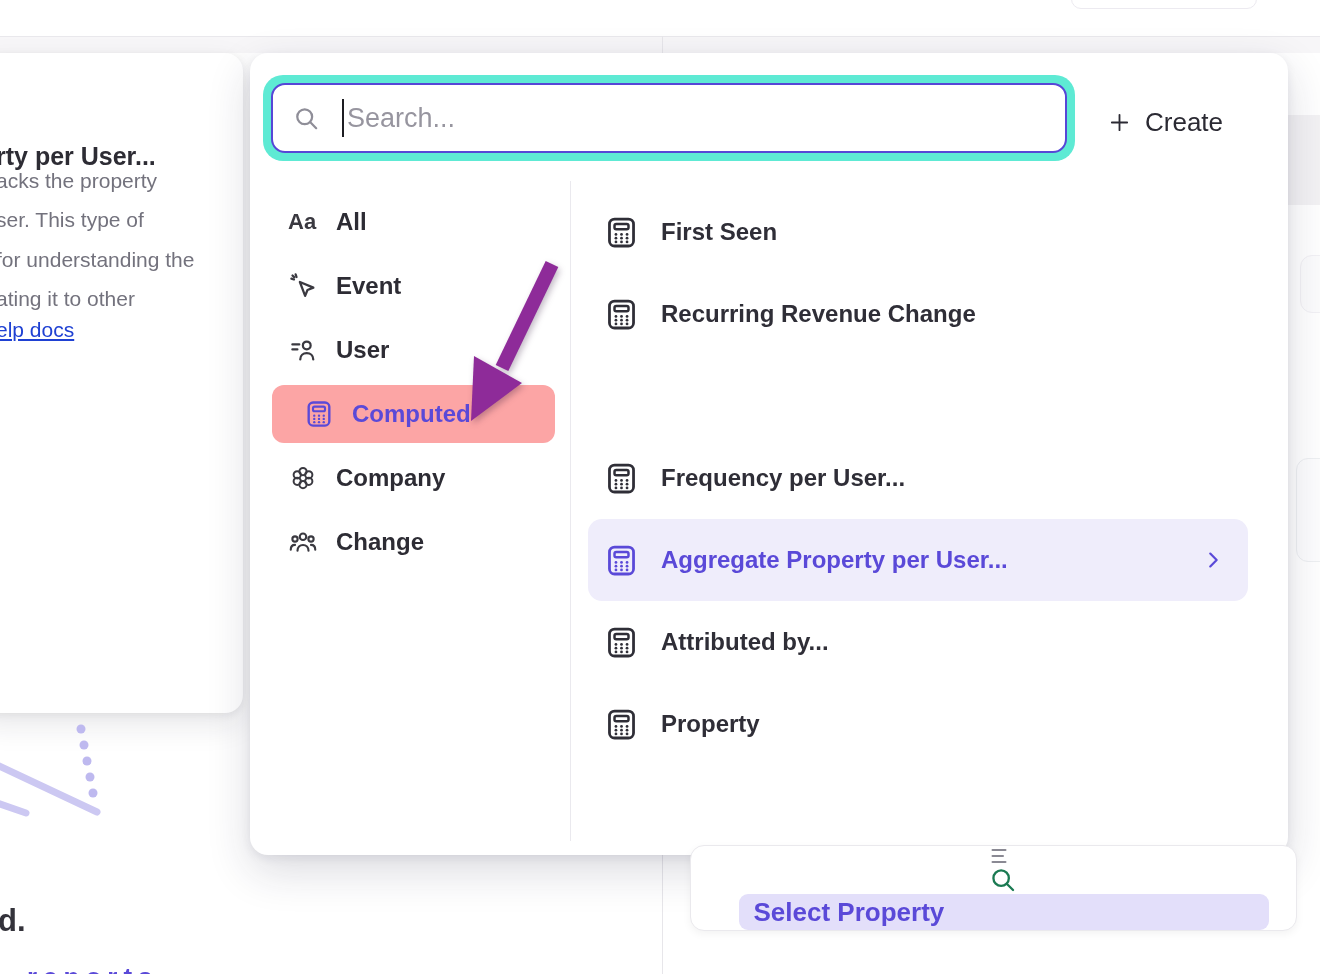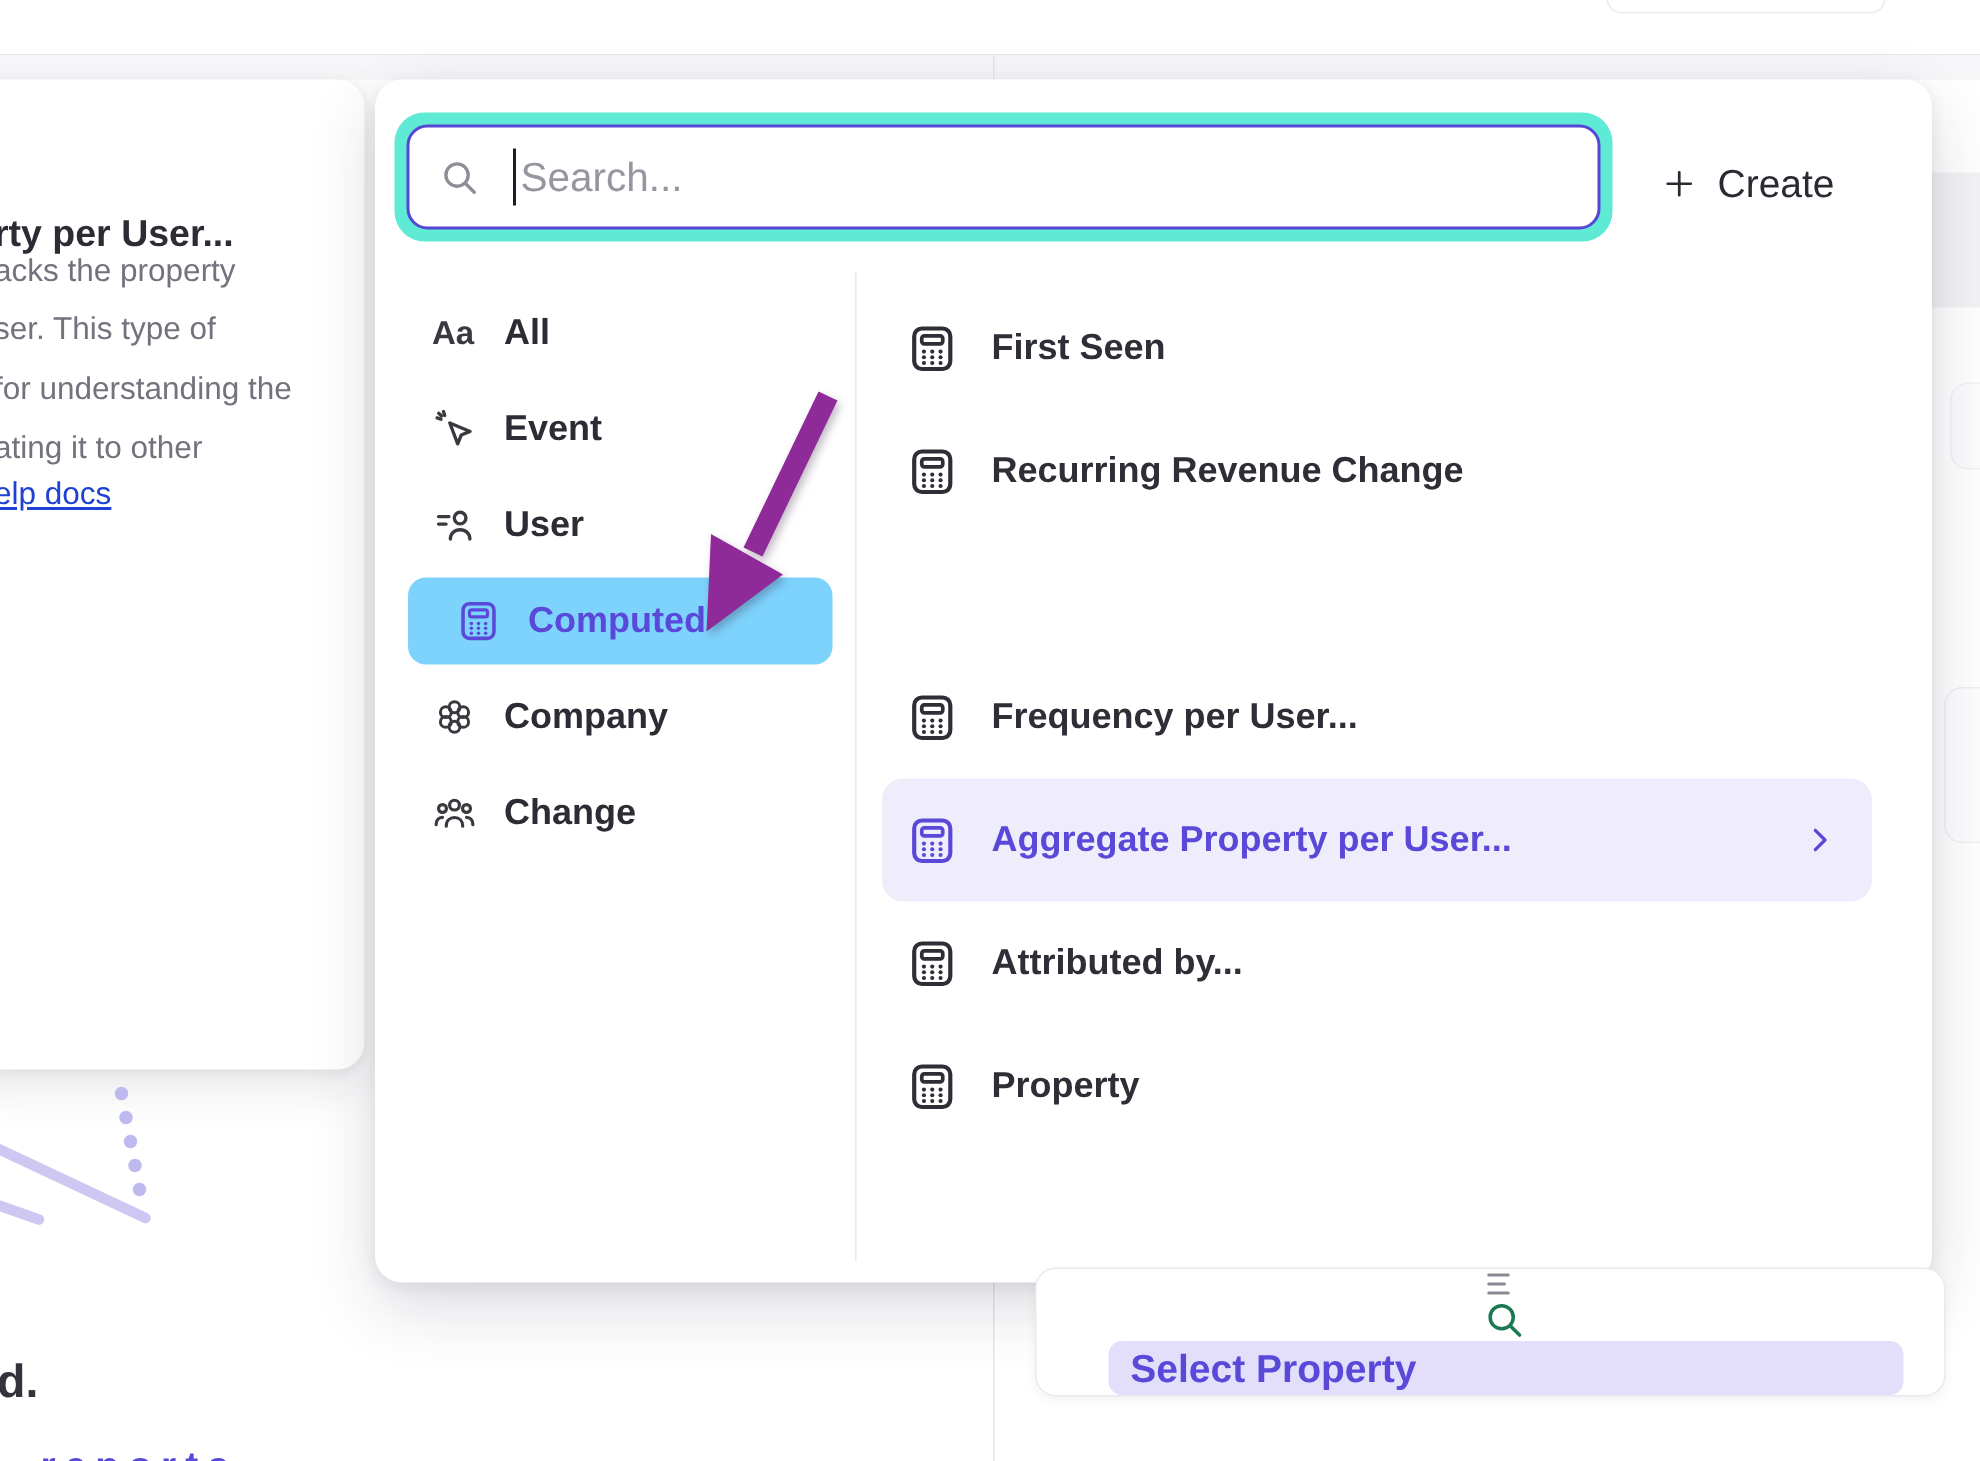--- a/index.html
+++ b/index.html
@@ -63,21 +63,21 @@
   .create-btn svg { width:23px; height:23px; color:#2b2a33; }
   .create-btn .lbl { font-size:26px; font-weight:500; color:#2b2a33; }
 
   .modal-divider { position:absolute; left:320px; top:128px; width:1px; height:660px; background:#eae9ee; }
 
   .cat-row { position:absolute; left:22px; width:283px; height:58px;
     display:flex; align-items:center; padding-left:16px; gap:18px;
     font-size:24px; font-weight:600; color:#2d2c34; border-radius:12px; cursor:pointer; }
   .cat-row .cicon { width:30px; height:30px; color:#3a3940; display:flex; align-items:center; }
   .cat-row .cicon svg { width:30px; height:30px; }
-  .cat-row.selected { background:#7dd3fc; color:#5a49d8;padding-left:32px; }
+  .cat-row.selected { background:#fca5a5; color:#5a49d8;padding-left:32px; }
   .cat-row.selected .cicon { color:#5a49d8; }
   .aa-glyph { font-size:22px; font-weight:700; color:#3a3940; letter-spacing:0; }
 
   .prop-row { position:absolute; left:338px; width:660px; height:60px;
     display:flex; align-items:center; padding-left:16px; gap:22px;
     font-size:24px; font-weight:600; color:#2f2e37; border-radius:14px; cursor:pointer; }
   .prop-row .picon { width:35px; height:35px; color:#2f2e37; flex:0 0 auto; }
   .prop-row.selected { background:#efedfb; color:#5a49d8; height:82px; padding-right:24px; }
   .prop-row.selected .picon { color:#5a49d8; }
   .prop-row .chev { margin-left:auto; width:22px; height:22px; color:#5a49d8; }

